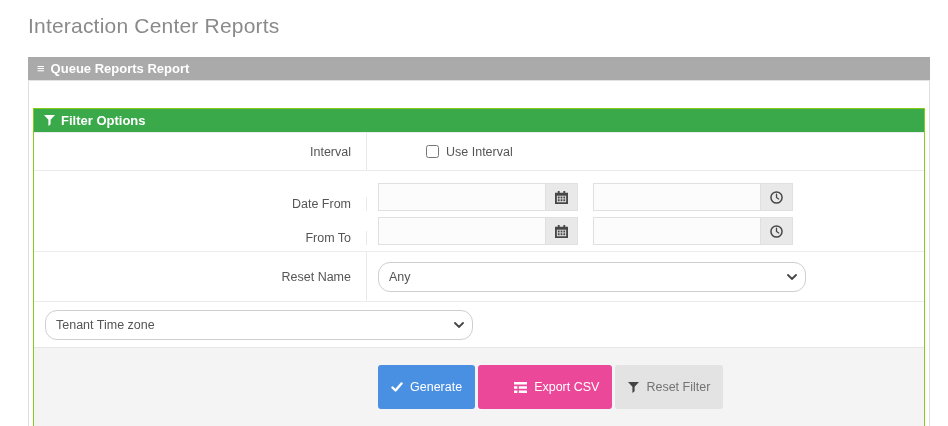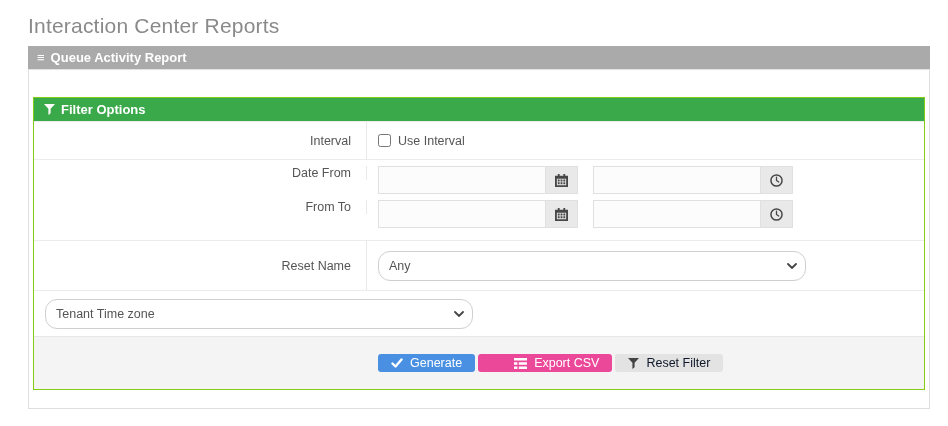--- a/index.html
+++ b/index.html
@@ -1,20 +1,20 @@
 <!DOCTYPE html>
 <html><head>
 <meta charset="utf-8">
 <style>
   * { box-sizing: border-box; }
   html,body { margin:0; padding:0; background:#ffffff; width:948px; height:426px; overflow:hidden; }
   body { font-family: "Liberation Sans", "DejaVu Sans", sans-serif; color:#555; }
 
   .page-title {
-    margin: 14px 0 8px 28px;
+    margin: 14px 0 19px 28px;
     font-size: 21px;
     font-weight: 400;
     color: #8a8a8a;
     letter-spacing: 0.2px;
   }
 
   
   .widget { width: 902px; margin-left: 28px; }
   .widget-header {
     background: #aaaaaa;
@@ -56,26 +56,26 @@
     border-right: 1px solid #e9e9e9;
     display: flex;
     align-items: center;
     justify-content: flex-end;
     padding-right: 15px;
     font-size: 12.5px;
     color: #555;
   }
   .cell-field { flex: 1; display: flex; align-items: center; padding-left: 11px; }
 
-  .row-interval { height: 38px; }
+  .row-interval { height: 38px; gap: 48px; }
   .row-queue { height: 50px; }
   .row-tz { height: 46px; }
 
   .row-dates { display:block; border-top: 1px solid #ececec; padding: 6px 0; }
-  .subline { display: flex; align-items: flex-start; height: 34px; }
+  .subline { display: flex; align-items: flex-end; height: 34px; }
   .subline .cell-label { align-items: center; }
 
   
   .chk { display: flex; cursor: pointer; }
   .chk input {
     width: 13px; height: 13px;
     margin: 0 7px 0 0;
     accent-color: #ffffff;
     border: 1px solid #c4c4c4;
   }
@@ -130,43 +130,43 @@
   .filter-footer {
     background: #f4f4f4;
     border-top: 1px solid #e7e7e7;
     padding: 17px 0 17px 344px;
     display: flex;
     align-items: center;
   }
   .btn {
     border: none;
     border-radius: 3px;
-    height: 18px;
+    height: 44px;
     padding: 0 13px;
     margin-right: 3px;
     font-size: 12.5px;
     font-family: "Liberation Sans", sans-serif;
     display: inline-flex;
     align-items: center;
     cursor: pointer;
   }
   .btn .bicon { margin-right: 7px; display: flex; align-items: center; }
   .btn-generate { background: #4a90e2; color: #ffffff; }
   .btn-export { background: #ec4899; color: #ffffff; padding-left: 36px; }
-  .btn-reset { background: #e3e3e3; color: #0f172a; }
+  .btn-reset { background: #e3e3e3; color: #737373; }
 </style>
 </head>
 <body>
 
 <h1 class="page-title">Interaction Center Reports</h1>
 
 <div class="widget">
   <div class="widget-header">
     <span class="menu-glyph">≡</span>
-    <span>Queue Activity Report</span>
+    <span>Queue Reports Report</span>
   </div>
 
   <div class="widget-body">
     <div class="filter-panel">
 
       <div class="filter-header">
         <svg width="11" height="11" viewBox="0 0 11 11">
             <polygon points="0,0 11,0 6.6,4.8 6.6,9.2 4.4,11 4.4,4.8" fill="#ffffff"></polygon>
           </svg>
         <span>Filter Options</span>

